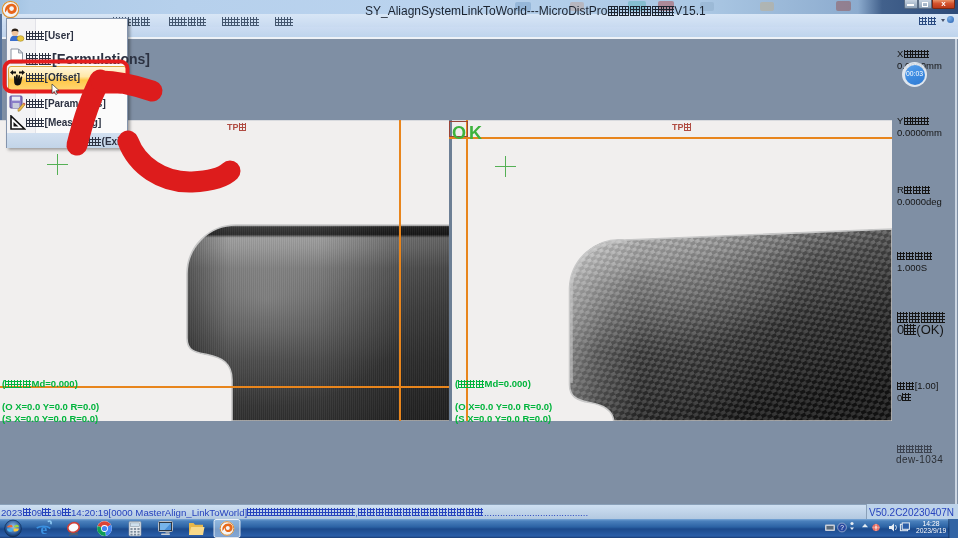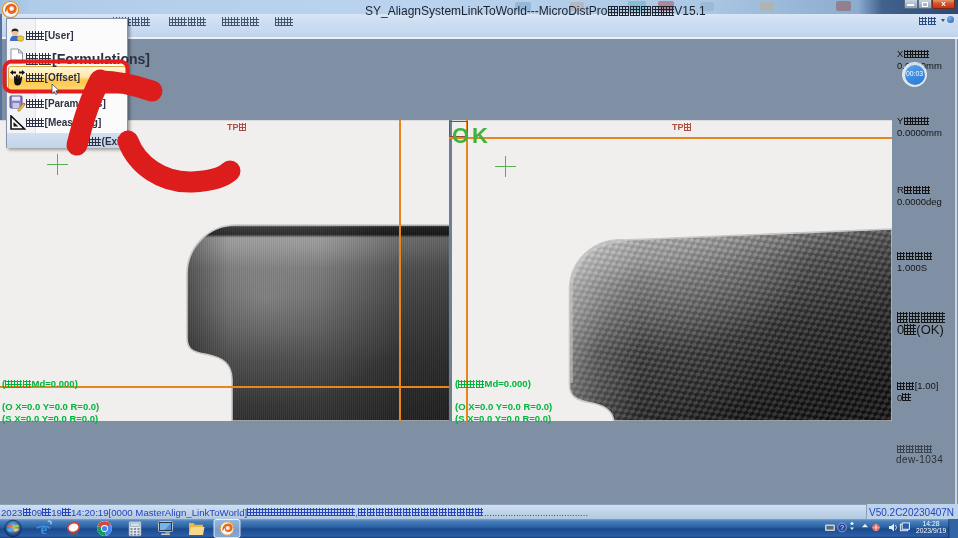--- a/index.html
+++ b/index.html
@@ -145,21 +145,21 @@
 <div class="a" style="left:449px;top:137px;width:443px;height:2px;background:#e8851c"></div>
 
 <div class="a" style="left:47px;top:163.5px;width:21px;height:1px;background:#55b055"></div>
 <div class="a" style="left:57px;top:153.5px;width:1px;height:21px;background:#55b055"></div>
 <div class="a" style="left:495px;top:165.5px;width:21px;height:1px;background:#55b055"></div>
 <div class="a" style="left:505px;top:155.5px;width:1px;height:21px;background:#55b055"></div>
 
 <div class="a" style="left:227px;top:122px;font-size:9px;font-weight:bold;color:#b04c42;--c:#b04c42">TP<span class="g"></span></div>
 <div class="a" style="left:672px;top:122px;font-size:9px;font-weight:bold;color:#b04c42;--c:#b04c42">TP<span class="g"></span></div>
 <div class="a" style="left:448.5px;top:121px;width:19px;height:16px;border:1px solid #9a4438"></div>
-<div class="a" style="left:452px;top:123px;font-size:22px;font-weight:bold;color:#3db33d;letter-spacing:3px">OK</div>
+<div class="a" style="left:452px;top:123px;font-size:18px;font-weight:bold;color:#3db33d;letter-spacing:3px">OK</div>
 
 <div class="a" style="left:2px;top:378px;font-size:9.5px;font-weight:bold;color:#00b43c;--c:#00b43c">(<span class="g"></span><span class="g"></span><span class="g"></span>Md=0.000)</div>
 <div class="a" style="left:2px;top:401px;font-size:9.5px;font-weight:bold;color:#00b43c">(O X=0.0 Y=0.0 R=0.0)</div>
 <div class="a" style="left:2px;top:412.5px;font-size:9.5px;font-weight:bold;color:#00b43c">(S X=0.0 Y=0.0 R=0.0)</div>
 <div class="a" style="left:455px;top:378px;font-size:9.5px;font-weight:bold;color:#00b43c;--c:#00b43c">(<span class="g"></span><span class="g"></span><span class="g"></span>Md=0.000)</div>
 <div class="a" style="left:455px;top:401px;font-size:9.5px;font-weight:bold;color:#00b43c">(O X=0.0 Y=0.0 R=0.0)</div>
 <div class="a" style="left:455px;top:412.5px;font-size:9.5px;font-weight:bold;color:#00b43c">(S X=0.0 Y=0.0 R=0.0)</div>
 
 <div class="a" style="left:897px;top:48px;font-size:9.5px;line-height:11.5px;color:#151515;--c:#151515">X<span class="g"></span><span class="g"></span><span class="g"></span><br>0.0000mm</div>
 <div class="a" style="left:897px;top:115px;font-size:9.5px;line-height:11.5px;color:#151515;--c:#151515">Y<span class="g"></span><span class="g"></span><span class="g"></span><br>0.0000mm</div>

